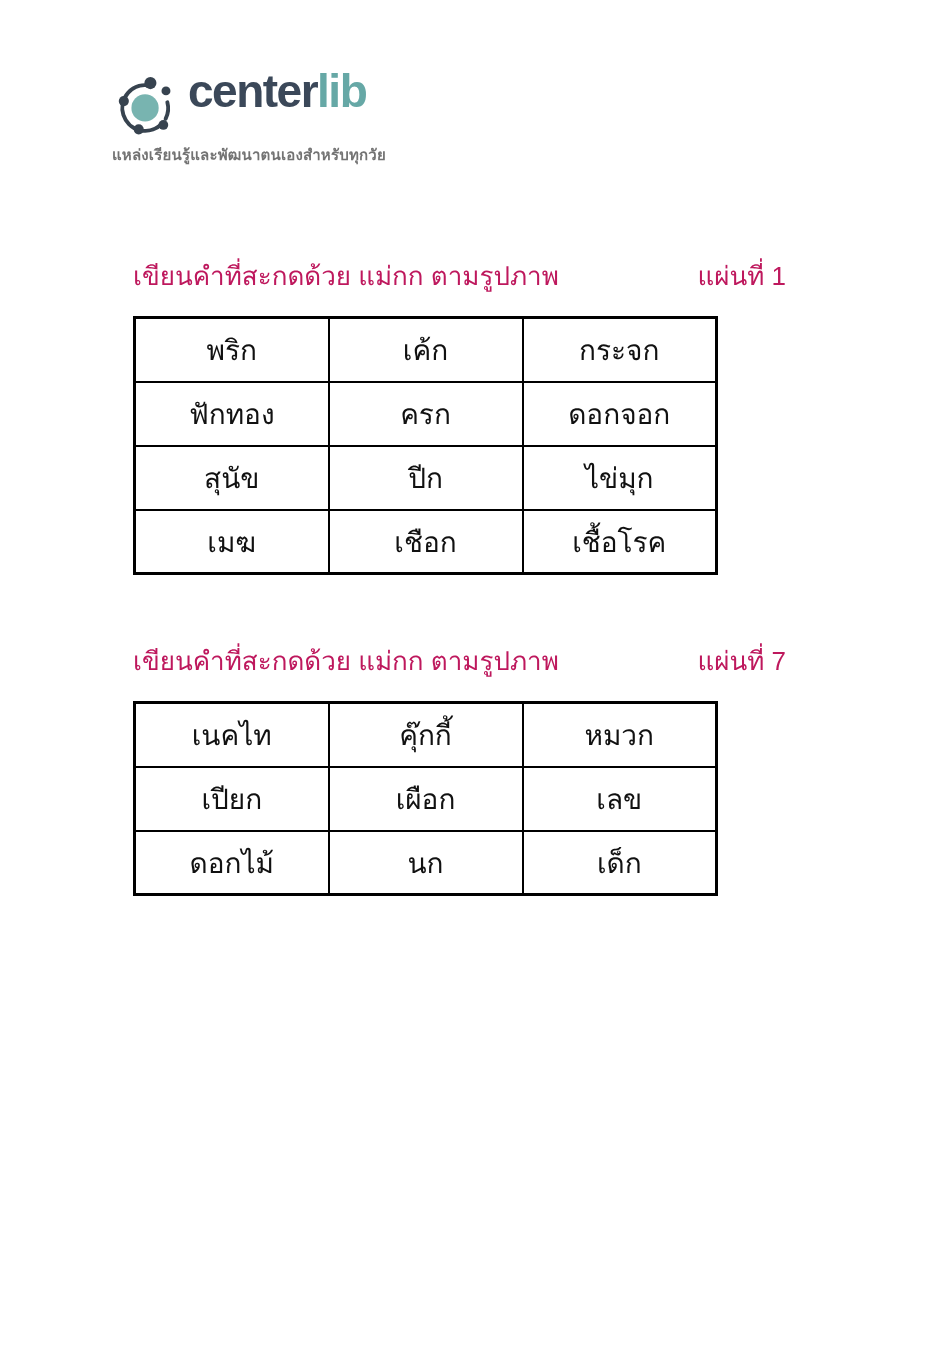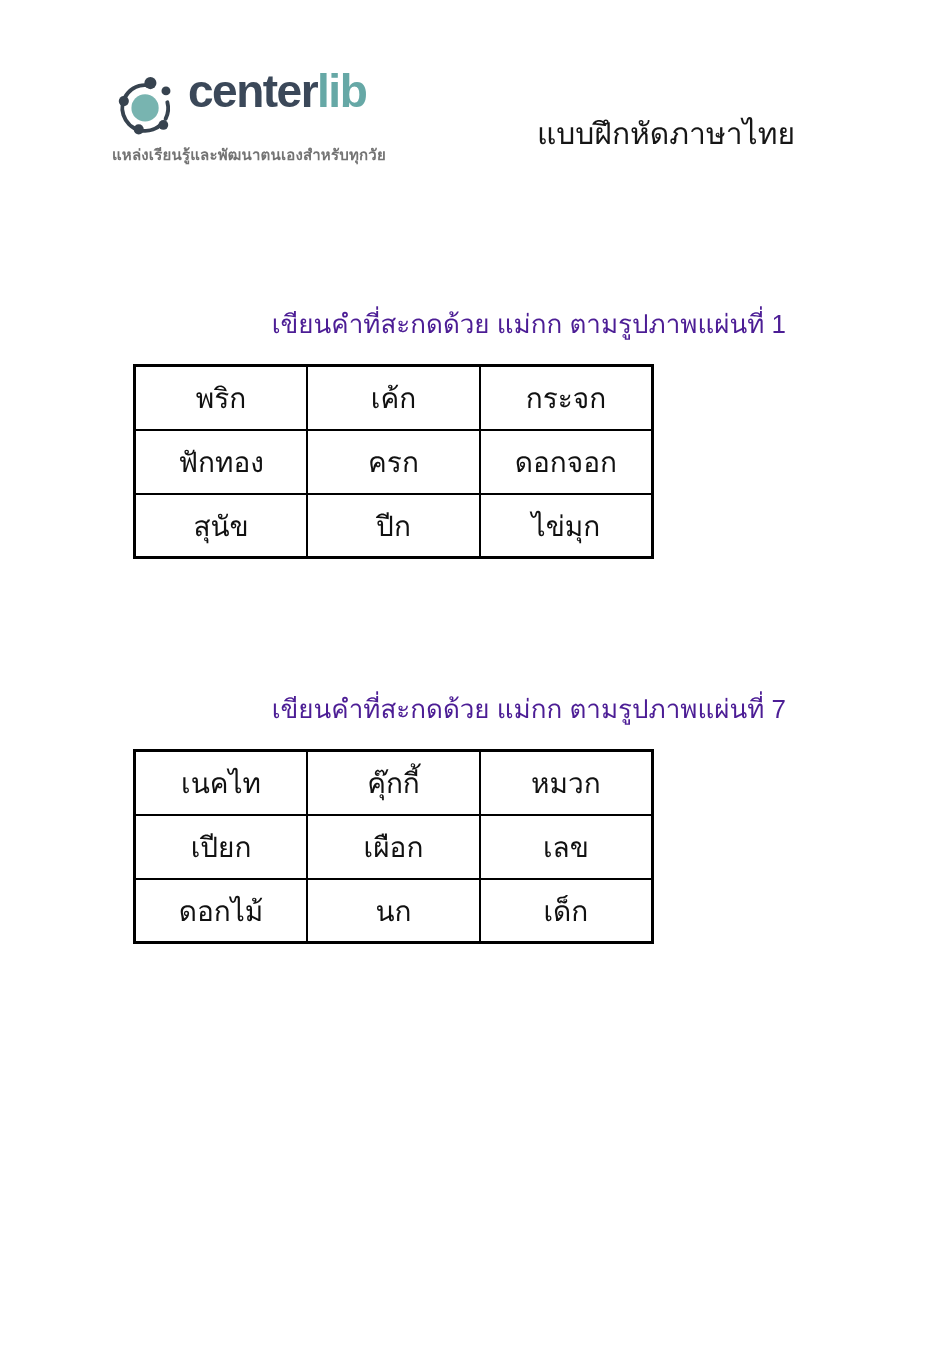--- a/index.html
+++ b/index.html
@@ -31,25 +31,25 @@
   
   .titles { position: absolute; right: 156px; top: 114px; text-align: right; }
   .doc-title { font-size: 30px; line-height: 1.35; color: #161616; }
   .doc-subtitle { font-size: 27px; line-height: 1.3; margin-top: 5px; color: #161616; }
 
   
   .sheet { position: absolute; left: 133px; width: 653px; }
   .sheet-1 { top: 256px; }
   .sheet-2 { top: 641px; }
   .sheet-header {
-    display: flex; justify-content: flex-end; align-items: flex-end;
-    font-size: 26px; line-height: 1.55; color: #4c1d95; margin-top: 48px;
+    display: flex; justify-content: space-between; align-items: flex-end;
+    font-size: 26px; line-height: 1.55; color: #be185d;
   }
   .words {
-    margin-top: 20px; width: 521px;
+    margin-top: 20px; width: 585px;
     border-collapse: collapse; table-layout: fixed;
     border: 3px solid #000;
   }
   .words td {
     border: 2px solid #000;
     height: 64px; text-align: center; vertical-align: middle;
     font-size: 28px; color: #111;
   }
 </style>
 </head>
@@ -70,21 +70,20 @@
       <circle cx="29.5" cy="63.0" r="5.2" fill="#37434f"></circle>
       <circle cx="54.8" cy="58.5" r="5.0" fill="#37434f"></circle>
       <circle cx="57.5" cy="23.5" r="4.6" fill="#37434f"></circle>
     </svg>
     <div class="wordmark"><span class="wm-dark">center</span><span class="wm-teal">lib</span></div>
   </div>
   <div class="tagline">แหล่งเรียนรู้และพัฒนาตนเองสำหรับทุกวัย</div>
 </div>
 
 <div class="titles">
-  <div class="doc-title">แบบฝึกหัดภาษาไทย</div>
 </div>
 
 <section class="sheet sheet-1">
   <div class="sheet-header">
     <span class="instruction">เขียนคำที่สะกดด้วย แม่กก ตามรูปภาพ</span>
     <span class="sheet-no">แผ่นที่ 1</span>
   </div>
   <table class="words">
     <tbody>
       <tr>
@@ -94,20 +93,25 @@
       </tr>
       <tr>
         <td>ฟักทอง</td>
         <td>ครก</td>
         <td>ดอกจอก</td>
       </tr>
       <tr>
         <td>สุนัข</td>
         <td>ปีก</td>
         <td>ไข่มุก</td>
+      </tr>
+      <tr>
+        <td>เมฆ</td>
+        <td>เชือก</td>
+        <td>เชื้อโรค</td>
       </tr>
     </tbody>
   </table>
 </section>
 
 <section class="sheet sheet-2">
   <div class="sheet-header">
     <span class="instruction">เขียนคำที่สะกดด้วย แม่กก ตามรูปภาพ</span>
     <span class="sheet-no">แผ่นที่ 7</span>
   </div>

